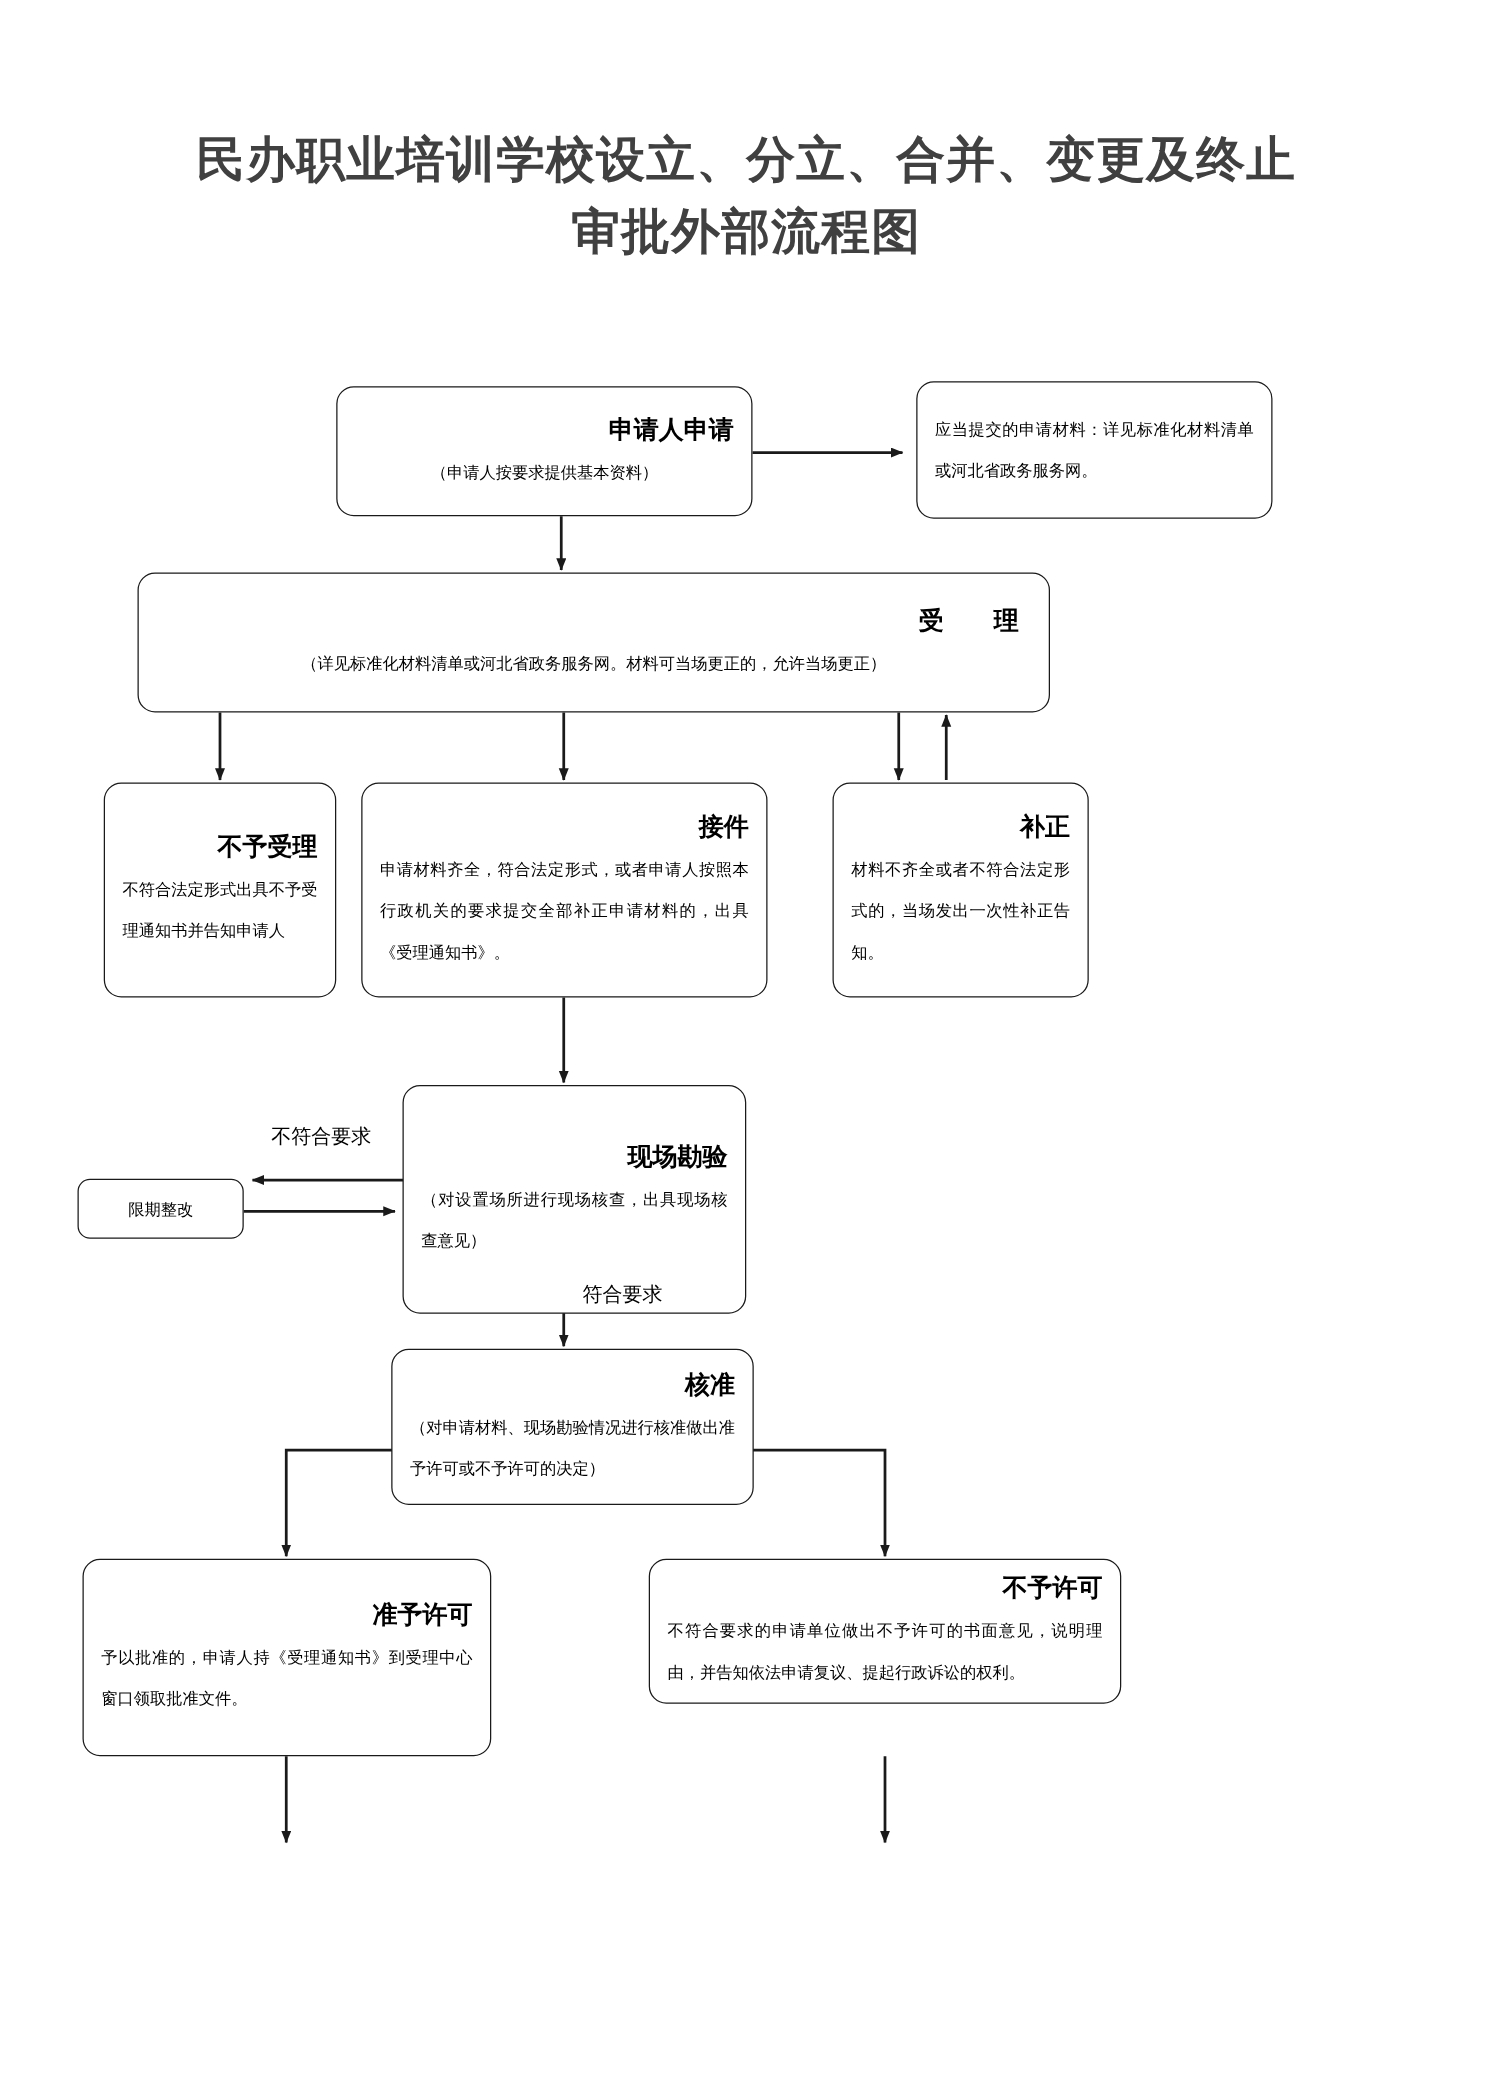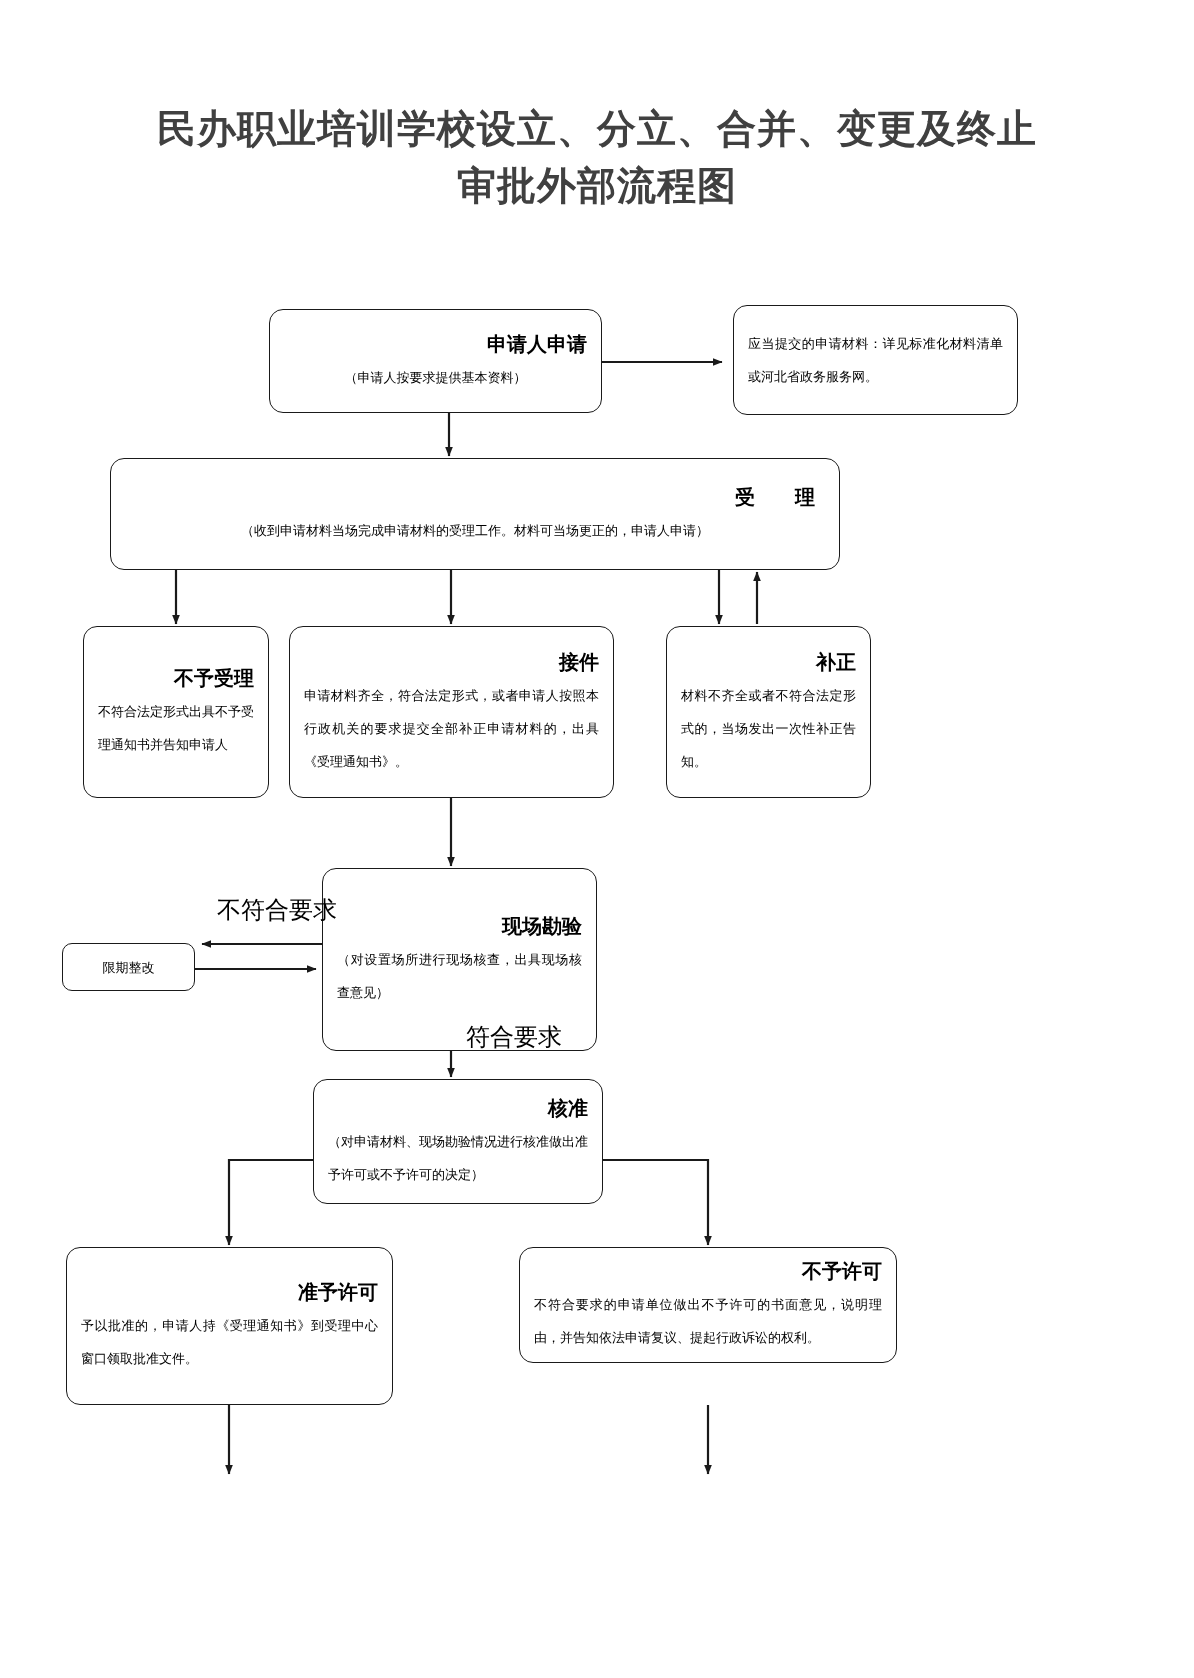--- a/index.html
+++ b/index.html
@@ -74,21 +74,21 @@
   .node.plain {
     border-radius: 10px;
     padding: 4px 10px;
   }
   .node.plain .bd {
     text-align: center;
     text-align-last: center;
   }
   .edge-label {
     position: absolute;
-    font-size: 24px;
+    font-size: 16px;
     line-height: 26px;
     white-space: nowrap;
     color: #000000;
   }
 </style>
 </head>
 <body>
 
 <div id="page">
 
@@ -139,21 +139,21 @@
     <div class="hd">申请人申请</div>
     <div class="bd center">（申请人按要求提供基本资料）</div>
   </div>
 
   <div class="node" style="left:733px; top:305px; width:285px; height:110px;">
     <div class="bd">应当提交的申请材料：详见标准化材料清单或河北省政务服务网。</div>
   </div>
 
   <div class="node" style="left:110px; top:458px; width:730px; height:112px;">
     <div class="hd spaced">受　理</div>
-    <div class="bd center">（收到申请材料当场完成申请材料的受理工作。材料可当场更正的，申请人申请）</div>
+    <div class="bd center">（详见标准化材料清单或河北省政务服务网。材料可当场更正的，允许当场更正）</div>
   </div>
 
   <div class="node" style="left:83px; top:626px; width:186px; height:172px;">
     <div class="hd">不予受理</div>
     <div class="bd">不符合法定形式出具不予受理通知书并告知申请人</div>
   </div>
 
   <div class="node" style="left:289px; top:626px; width:325px; height:172px;">
     <div class="hd">接件</div>
     <div class="bd">申请材料齐全，符合法定形式，或者申请人按照本行政机关的要求提交全部补正申请材料的，出具《受理通知书》。</div>

